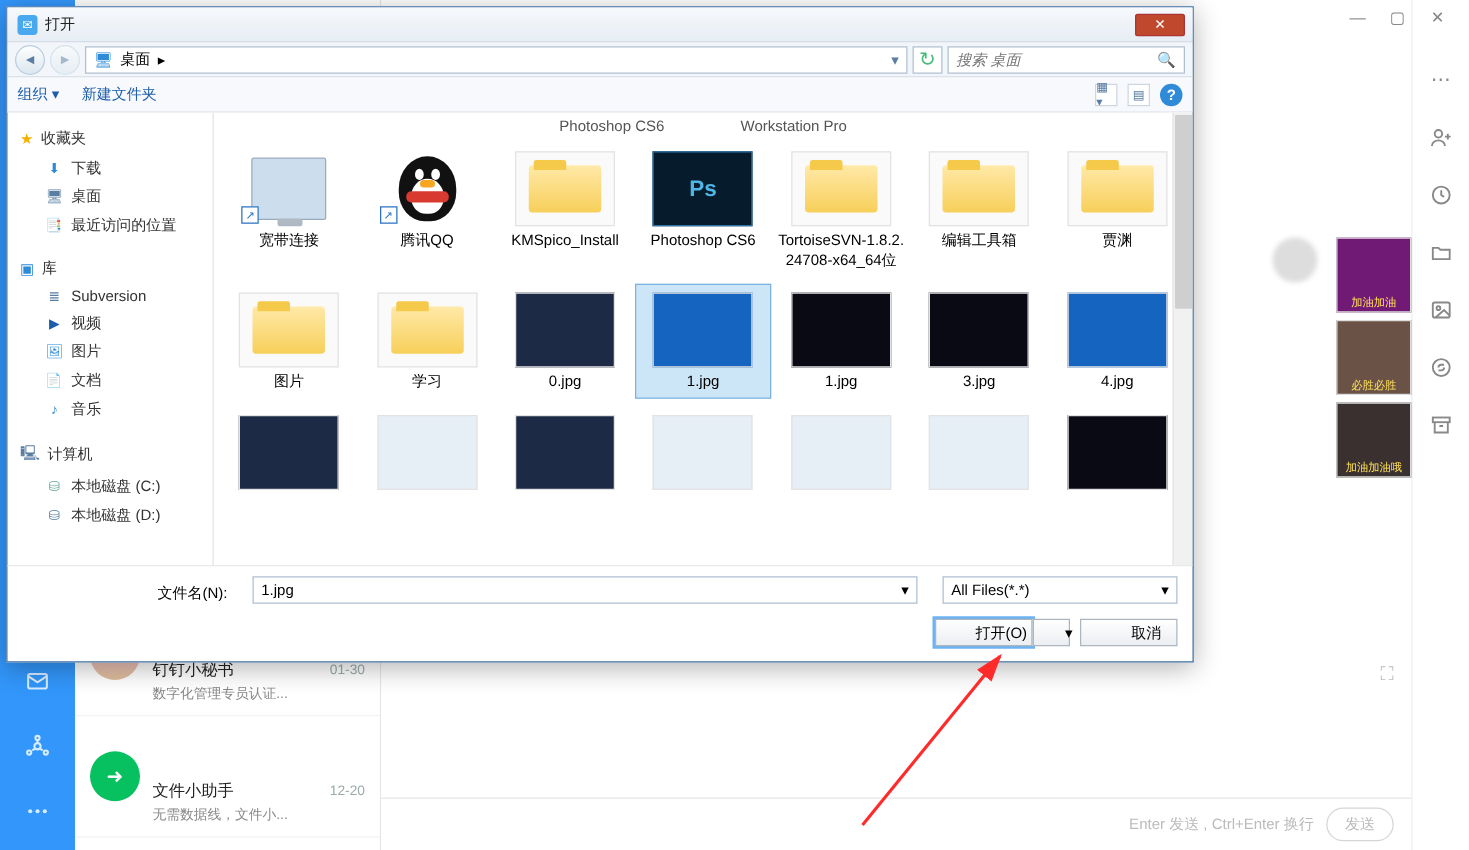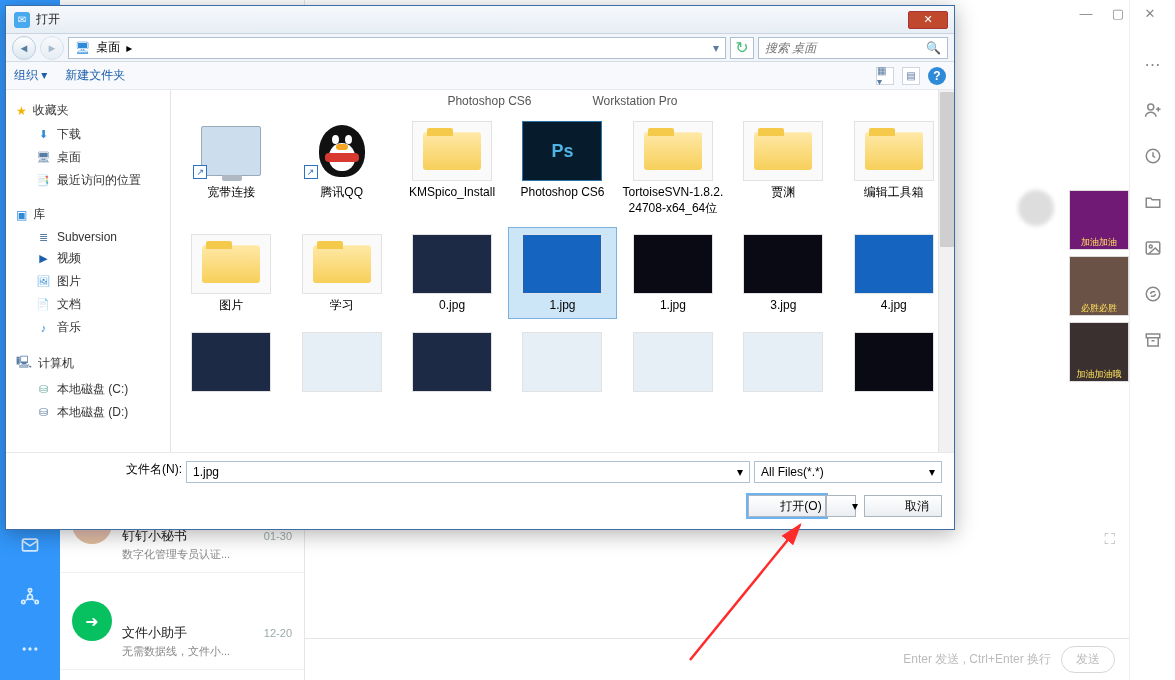--- a/index.html
+++ b/index.html
@@ -92,21 +92,21 @@
 .penguin-scarf { position:absolute; left:6px; top:28px; width:34px; height:9px; background:#d83a2f; border-radius:4px; }
 .penguin-beak { position:absolute; left:17px; top:19px; width:12px; height:6px; background:#f5a623; border-radius:3px; }
 
 .monitor { width:60px; height:50px; background:#cde; border:1px solid #9ab; position:relative; border-radius:2px; }
 .monitor::after{content:""; position:absolute; left:20px; bottom:-6px; width:20px; height:6px; background:#b0b9c3; border-radius:2px;}
 
 .dlg-scrollbar { position: absolute; right: 0; top: 0; width: 16px; height: 100%; background: #f1f1f1; border-left: 1px solid #e3e3e3; }
 .dlg-scrollbar-thumb { position: absolute; left: 1px; top: 2px; width: 14px; height: 155px; background: #cfcfcf; border-radius: 1px; }
 
 .dlg-footer { padding: 8px 12px 12px; display: flex; flex-direction: column; gap: 12px; border-top: 1px solid #e9e9e9; }
-.fn-row { display: flex; align-items: flex-start; gap: 4px; }
+.fn-row { display: flex; align-items: flex-end; gap: 20px; }
 .fn-label { font-size: 12px; padding-left: 108px; }
 .fn-input { flex: 1; height: 22px; border: 1px solid #aebfd1; padding: 0 6px; font-size: 12px; background:#fff; display:flex; align-items:center; justify-content:space-between; }
 .fn-select { width: 188px; height: 22px; border: 1px solid #aebfd1; padding: 0 6px; font-size: 12px; background:#fff; display:flex; align-items:center; justify-content:space-between;}
 .btn-row { display: flex; justify-content: flex-end; gap: 8px; }
 .btn { width: 78px; height: 22px; border: 1px solid #aab5c0; background: linear-gradient(#fff,#ebeef2); font-size: 12px; display:flex; align-items:center; justify-content:center; cursor:pointer;padding-left:28px; }
 .btn.primary-focus { box-shadow: 0 0 0 2px #6db3f2; }
 .btn-split { width: 22px; border-left: 1px solid #aab5c0; margin-left: -8px; }
 
 .arrow-annot { position:absolute; left: 680px; top: 520px; width: 170px; height: 150px; z-index: 20; pointer-events: none; }
 .arrow-annot svg { width:100%; height:100%; }
@@ -369,25 +369,25 @@
           <div class="file">
             <div class="file-icon ph-thumb" style="display:flex;align-items:center;justify-content:center;color:#4fb4e6;font-weight:bold;font-size:18px;">Ps</div>
             <div class="file-label">Photoshop CS6</div>
           </div>
           <div class="file">
             <div class="file-icon folder-icon"></div>
             <div class="file-label">TortoiseSVN-1.8.2.24708-x64_64位</div>
           </div>
           <div class="file">
             <div class="file-icon folder-icon"></div>
+            <div class="file-label">编辑工具箱</div>
+          </div>
+          <div class="file">
+            <div class="file-icon folder-icon"></div>
             <div class="file-label">贾渊</div>
-          </div>
-          <div class="file">
-            <div class="file-icon folder-icon"></div>
-            <div class="file-label">编辑工具箱</div>
           </div>
           <div class="file">
             <div class="file-icon folder-icon"></div>
             <div class="file-label">图片</div>
           </div>
           <div class="file">
             <div class="file-icon folder-icon"></div>
             <div class="file-label">学习</div>
           </div>
           <div class="file">

